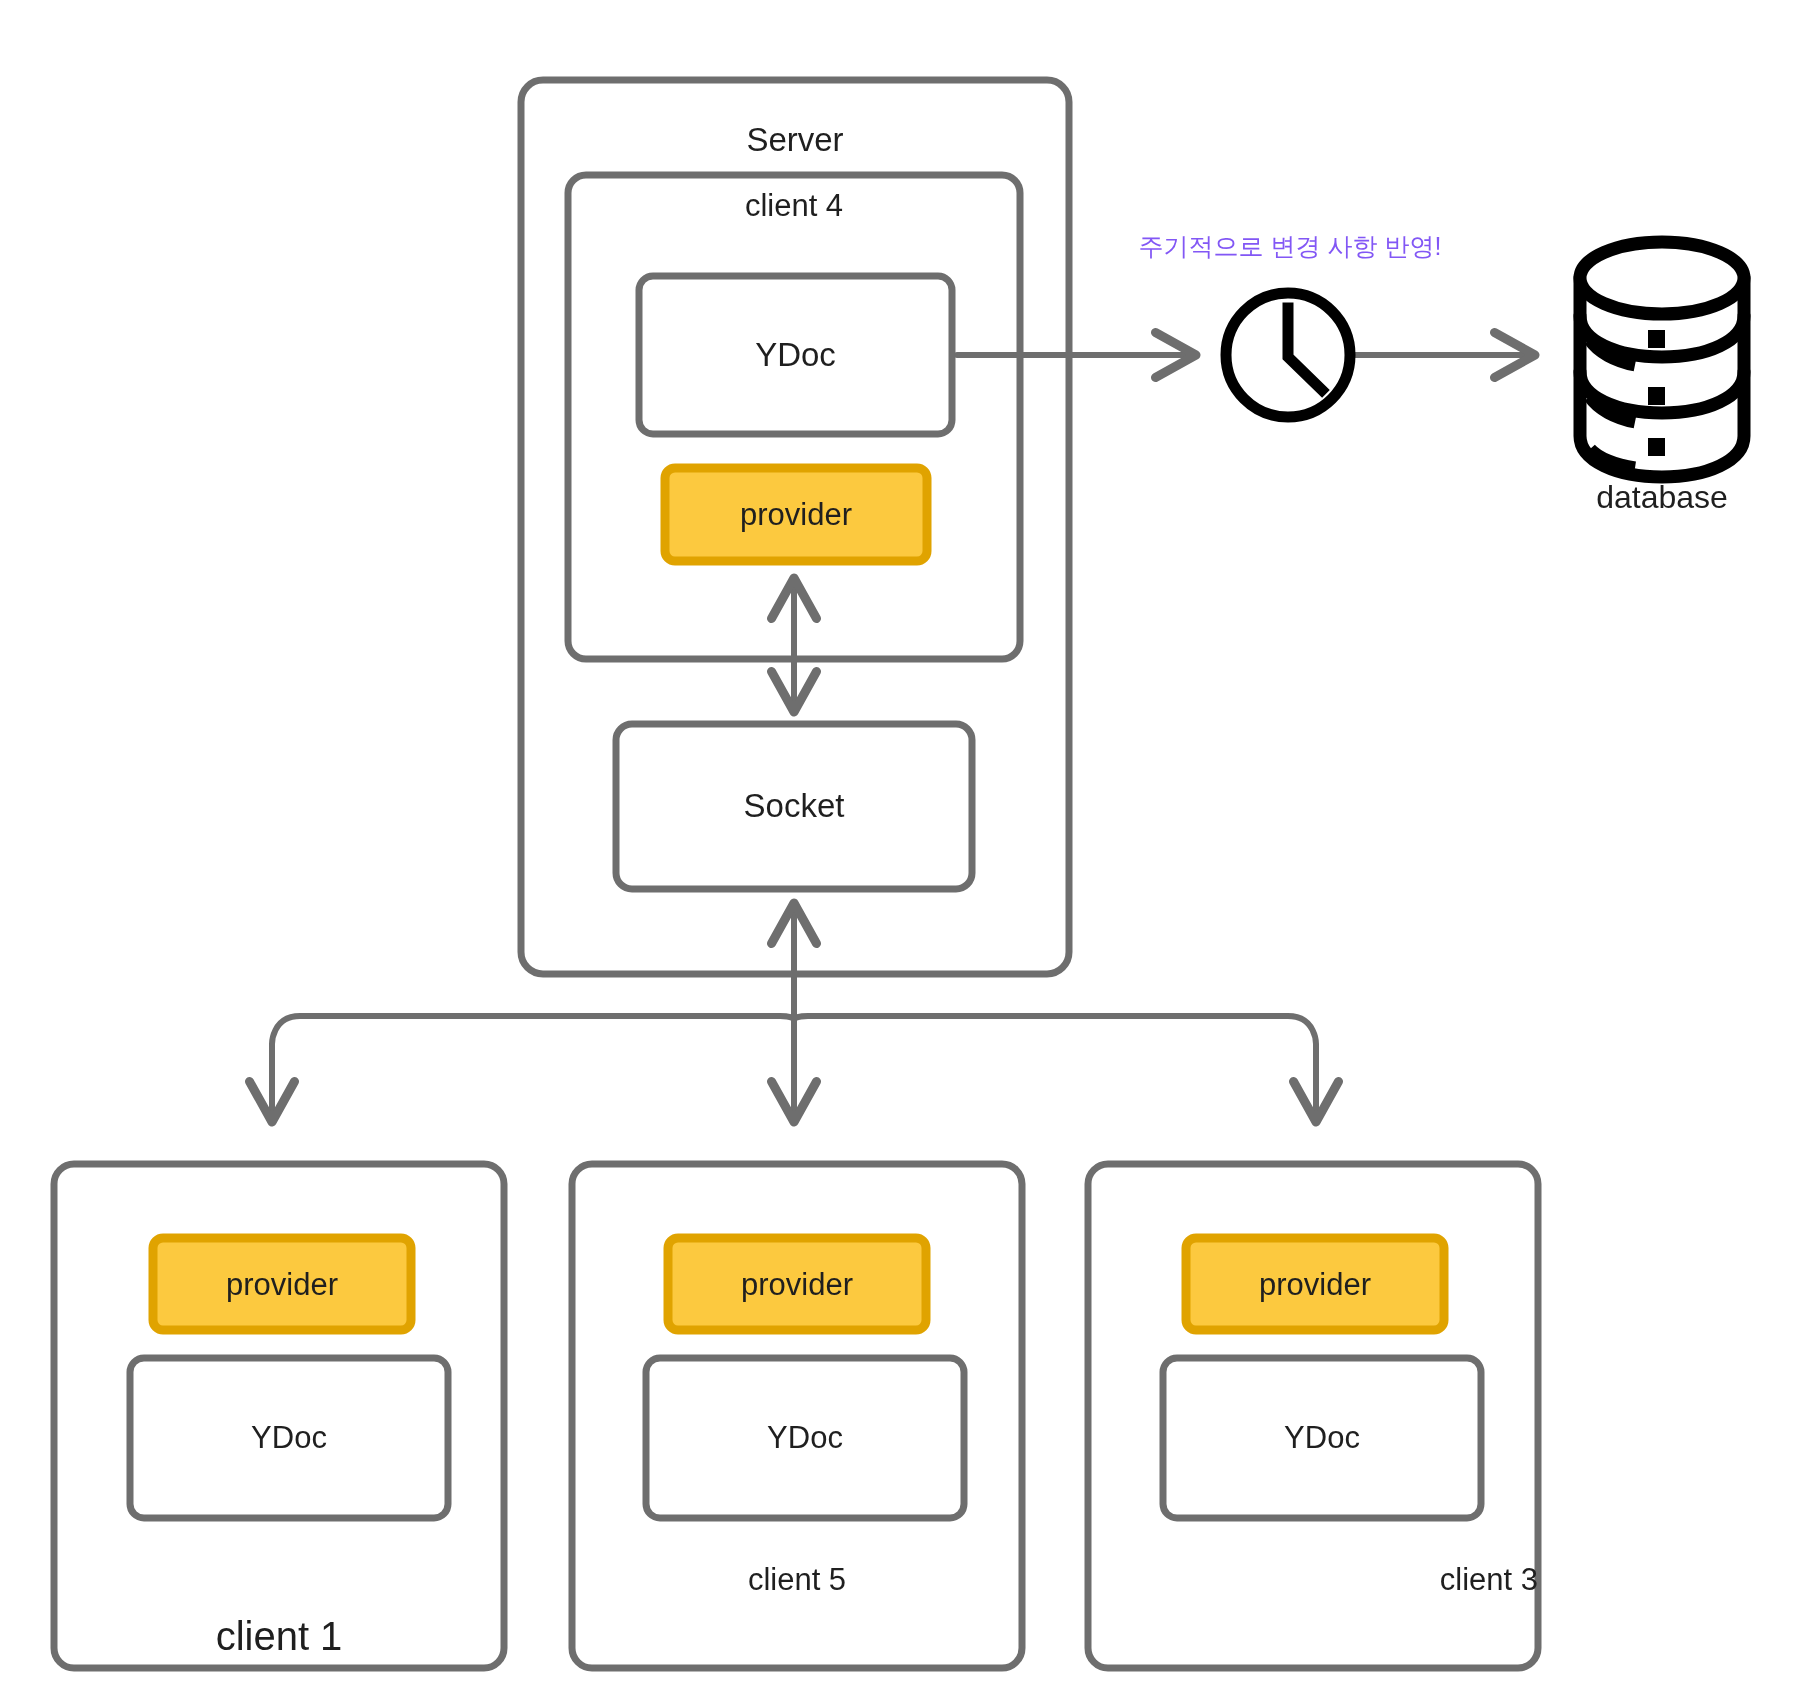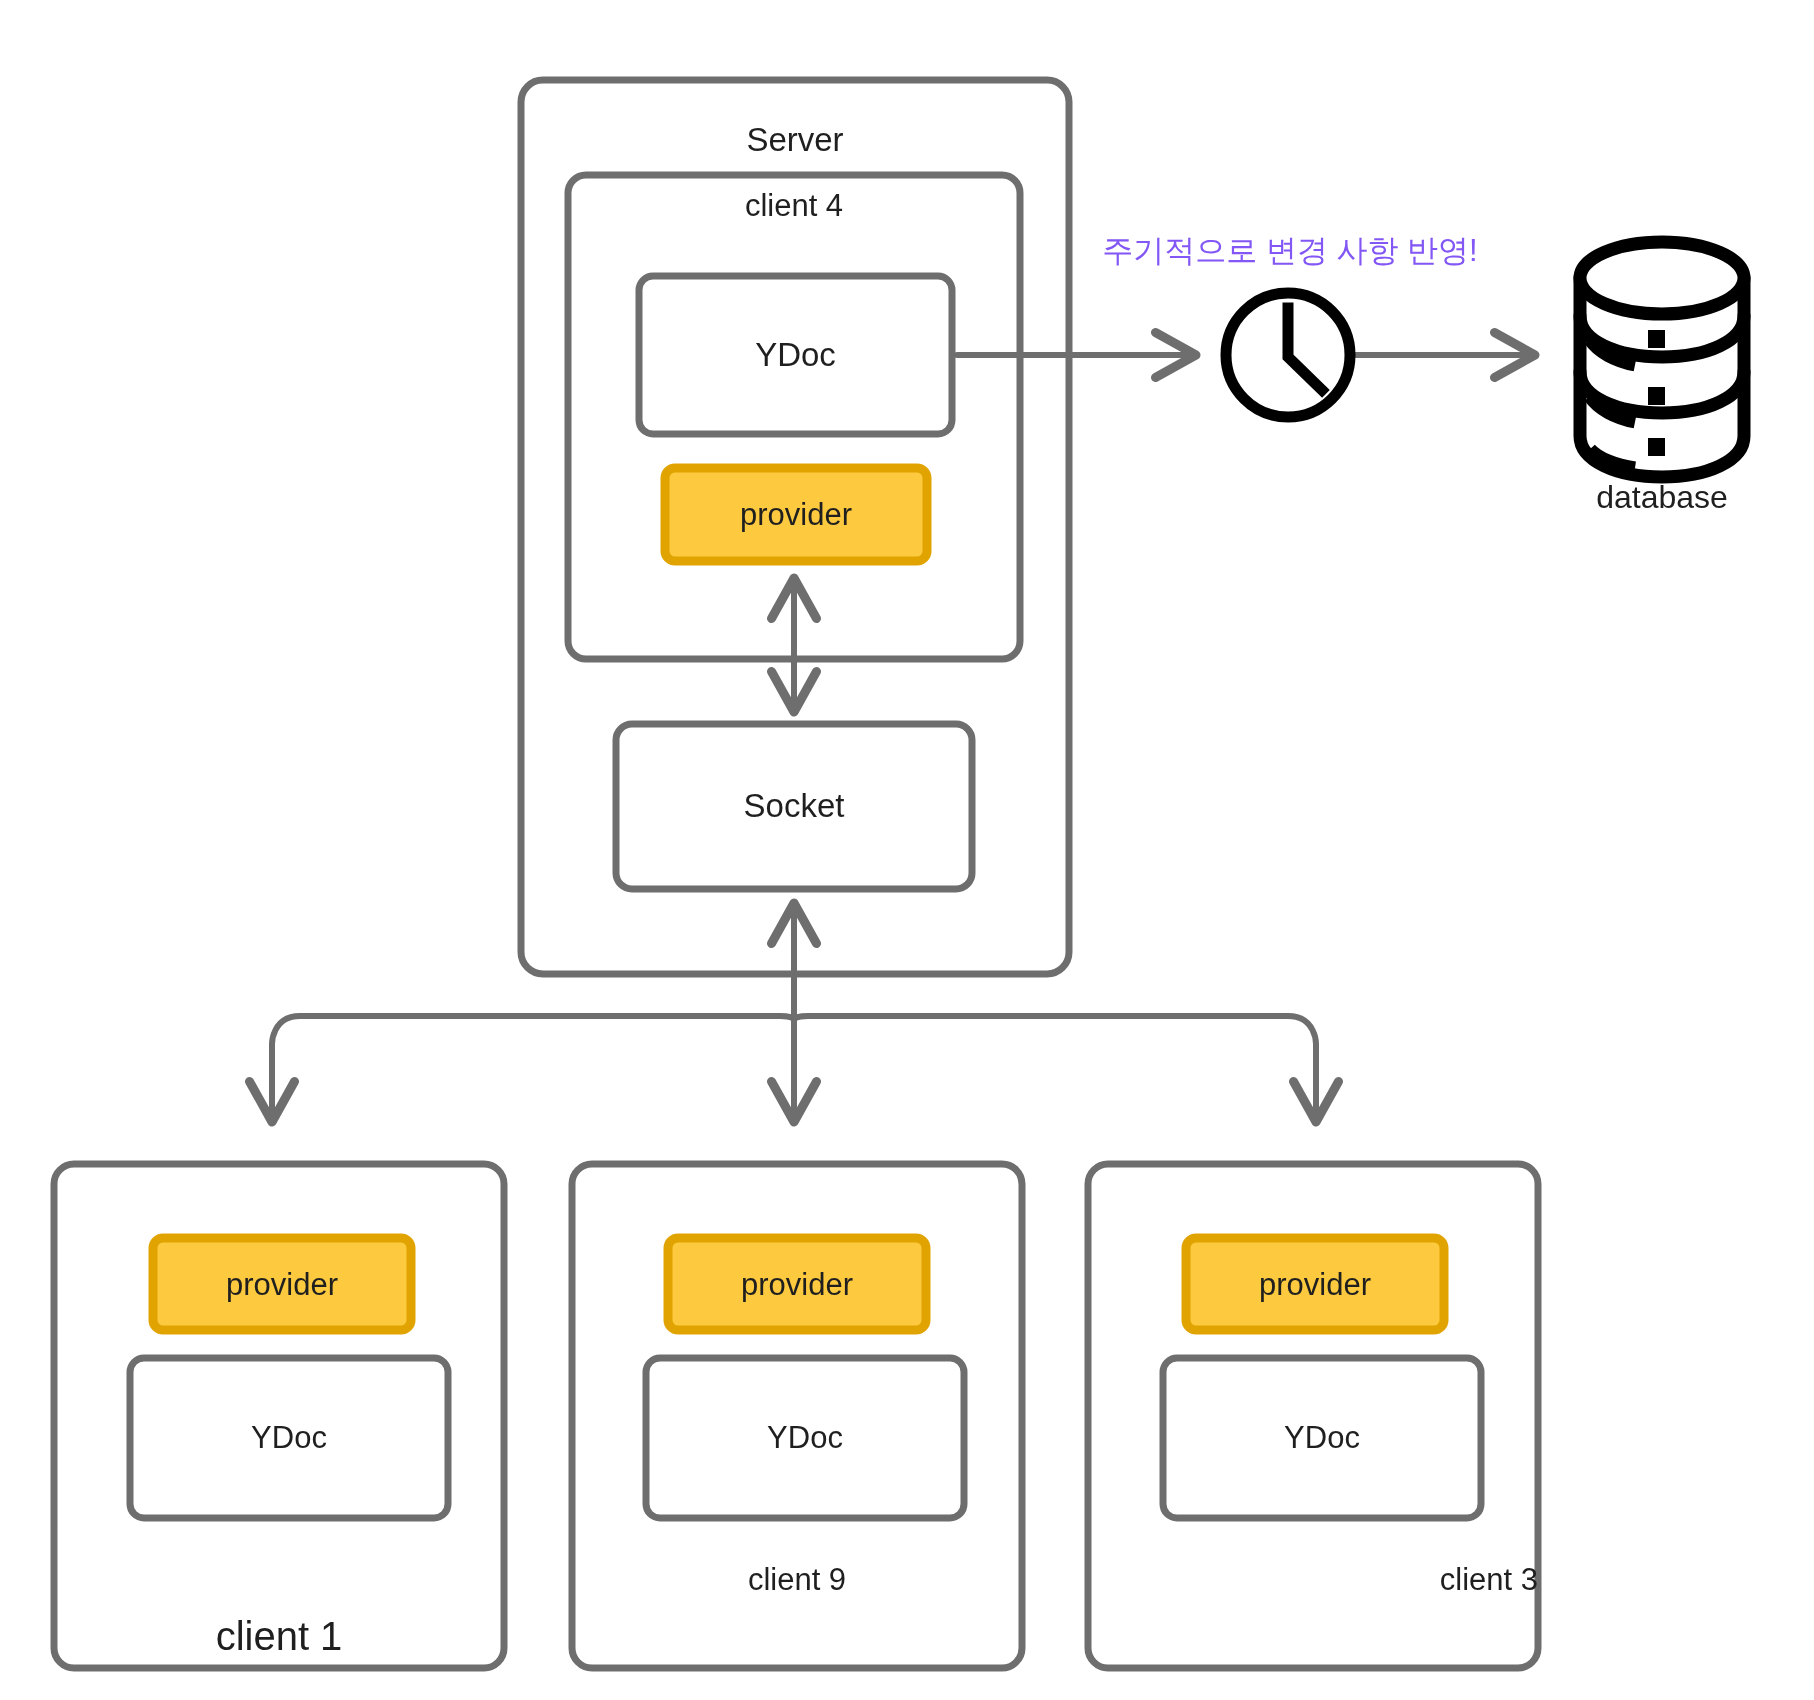--- a/index.html
+++ b/index.html
@@ -110,29 +110,29 @@
   <div class="node-label" style="left:521px; top:121px; width:548px; font-size:33px;">Server</div>
 
   <div class="node-label" style="left:568px; top:188px; width:452px; font-size:31px;">client 4</div>
 
   <div class="node-label" style="left:639px; top:336px; width:313px; font-size:33px;">YDoc</div>
 
   <div class="node-label" style="left:665px; top:497px; width:262px; font-size:31px;">provider</div>
 
   <div class="node-label" style="left:616px; top:787px; width:356px; font-size:33px;">Socket</div>
 
-  <div class="node-label" style="left:1090px; top:230px; width:400px; font-size:31px; color:#8257F5;">주기적으로 변경 사항 반영!</div>
+  <div class="node-label" style="left:1090px; top:230px; width:400px; font-size:25px; color:#8257F5;">주기적으로 변경 사항 반영!</div>
 
   <div class="node-label" style="left:1532px; top:479px; width:260px; font-size:32px;">database</div>
 
   <div class="node-label" style="left:153px; top:1267px; width:258px; font-size:31px;">provider</div>
   <div class="node-label" style="left:130px; top:1420px; width:318px; font-size:31px;">YDoc</div>
   <div class="node-label" style="left:54px; top:1614px; width:450px; font-size:40px;">client 1</div>
 
   <div class="node-label" style="left:668px; top:1267px; width:258px; font-size:31px;">provider</div>
   <div class="node-label" style="left:646px; top:1420px; width:318px; font-size:31px;">YDoc</div>
-  <div class="node-label" style="left:572px; top:1562px; width:450px; font-size:31px;">client 9</div>
+  <div class="node-label" style="left:572px; top:1562px; width:450px; font-size:31px;">client 5</div>
 
   <div class="node-label" style="left:1186px; top:1267px; width:258px; font-size:31px;">provider</div>
   <div class="node-label" style="left:1163px; top:1420px; width:318px; font-size:31px;">YDoc</div>
   <div class="node-label" style="left:1088px; top:1562px; width:450px; font-size:31px;text-align:right;">client 3</div>
 
 </div>
 
 </body></html>

